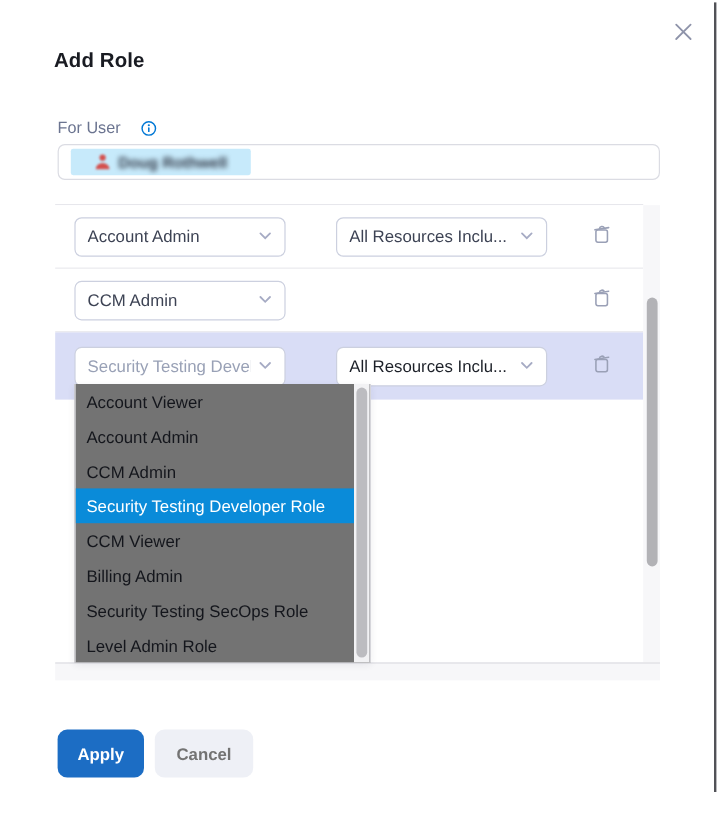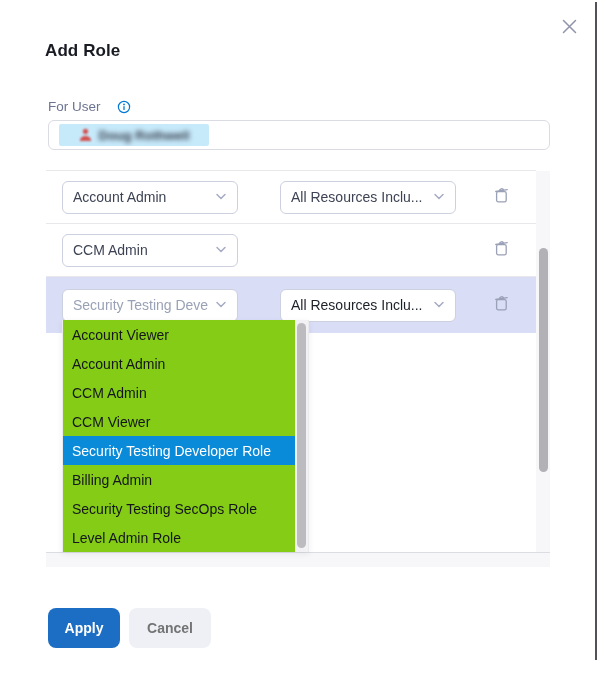--- a/index.html
+++ b/index.html
@@ -41,21 +41,21 @@
   .select.res-sel { margin-left:42px; }
   .r2 .role-sel .sel-text { color:#99a1b6; }
   .r2 .res-sel .sel-text { color:#1c2028; }
   .chev { flex:0 0 auto; margin-left:6px; display:flex; }
 
   .trash-btn { position:absolute; left:444px; top:50%; transform:translateY(-50%);
     width:22px; height:22px; background:none; border:none; cursor:pointer; padding:0;
     display:flex; align-items:center; justify-content:center; }
 
   
-  .dropdown { position:absolute; left:62px; top:320px; width:247px; height:232px; background:#84cc16;
+  .dropdown { position:absolute; left:62px; top:320px; width:247px; height:232px; background:#737373;
     border-left:1px solid #e9e9ee; border-right:1px solid #e9e9ee;
     box-shadow:0 2px 6px rgba(40,41,61,.08); overflow:hidden; z-index:5; }
   .dd-option { width:234px; height:29px; display:flex; align-items:center; padding-left:9px;
     font-size:14px; color:#14161c; cursor:pointer; white-space:nowrap; }
   .dd-option.selected { background:#0a8bd9; color:#fff; }
   .dd-scrollbar { position:absolute; right:0; top:0; width:13px; height:232px; background:#f2f2f4; }
   .dd-scrollbar .thumb { position:absolute; left:2px; top:3px; width:9px; height:225px;
     background:#bcbcc0; border-radius:4.5px; }
 
   
@@ -201,22 +201,22 @@
     <div class="v-scrollbar">
       <div class="thumb"></div>
     </div>
     <div class="h-scrollbar"></div>
   </div>
 
   <div class="dropdown">
     <div class="dd-option">Account Viewer</div>
     <div class="dd-option">Account Admin</div>
     <div class="dd-option">CCM Admin</div>
+    <div class="dd-option selected">Security Testing Developer Role</div>
     <div class="dd-option">CCM Viewer</div>
-    <div class="dd-option selected">Security Testing Developer Role</div>
     <div class="dd-option">Billing Admin</div>
     <div class="dd-option">Security Testing SecOps Role</div>
     <div class="dd-option">Level Admin Role</div>
     <div class="dd-scrollbar">
       <div class="thumb"></div>
     </div>
   </div>
 
   <div class="footer">
     <button class="btn apply">Apply</button>

